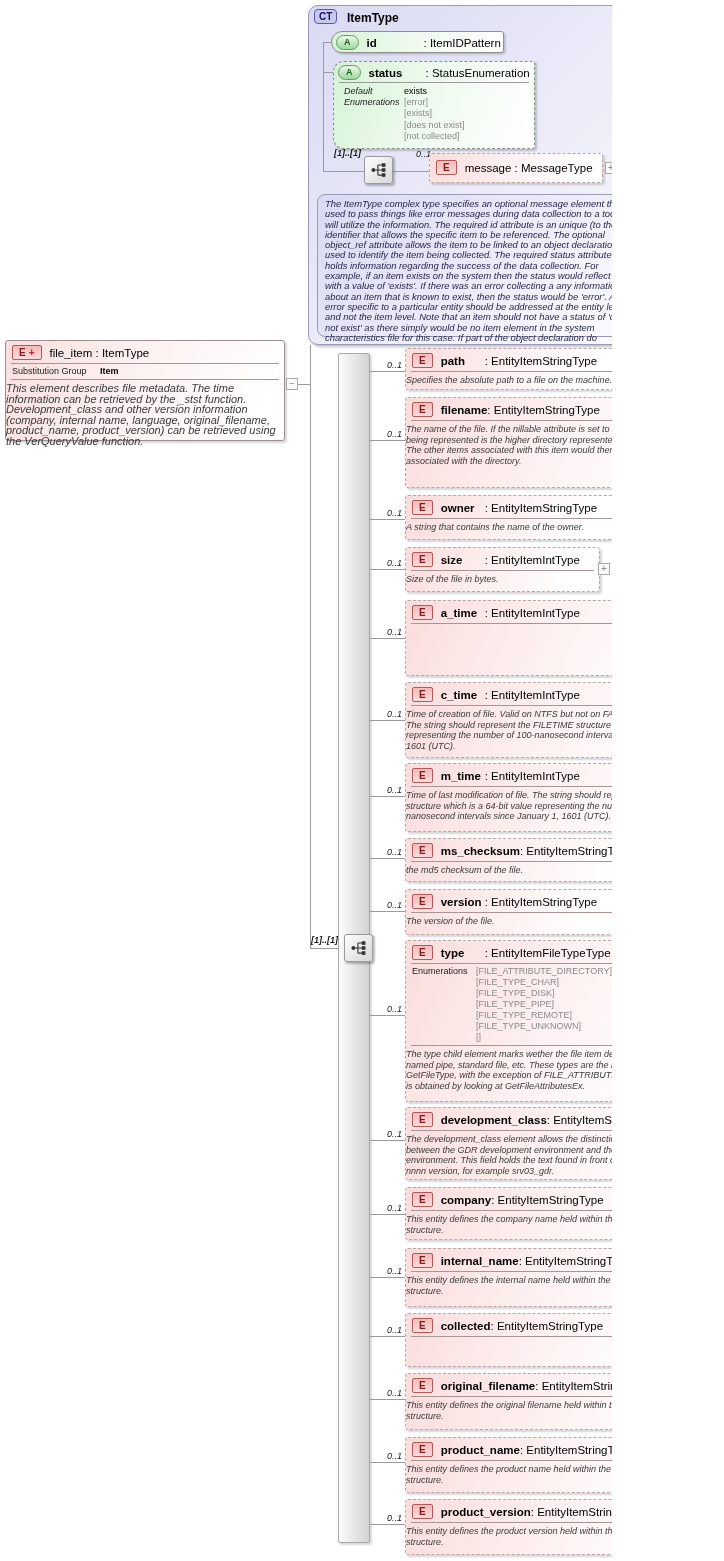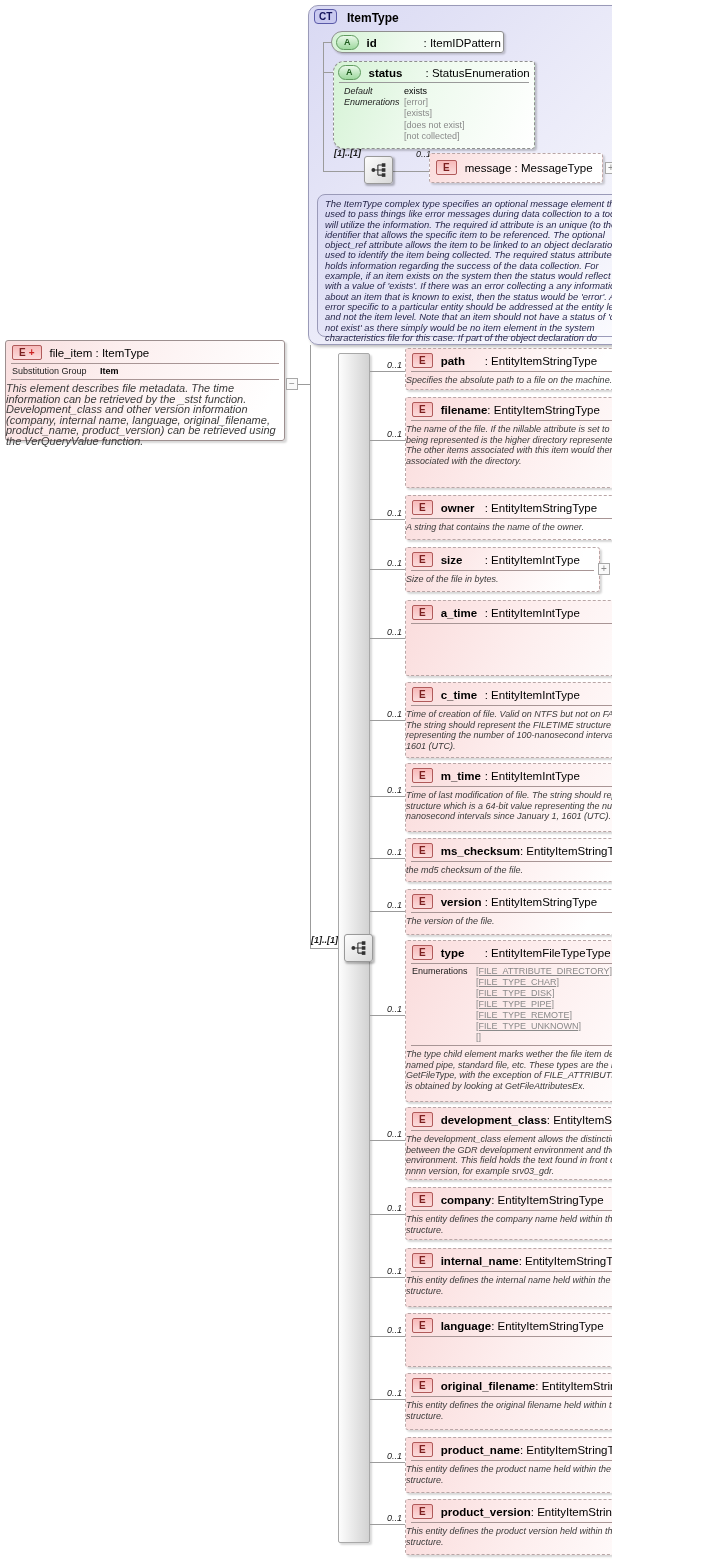--- a/index.html
+++ b/index.html
@@ -52,21 +52,21 @@
   .ehead{display:flex;align-items:center;margin:0 5px;padding:4px 1px 3px;border-bottom:1px solid #a89595;}
   .ebadge{display:inline-block;border:1px solid #b05a5a;border-radius:2px;
           background:linear-gradient(#f7b9b9,#fbdcdc);color:#7c1f1f;
           font-size:10px;font-weight:bold;padding:0 6px;line-height:13px;margin-right:8px;}
   .plusmark{color:#cc2222;font-weight:bold;font-size:10px;margin:0 4px 0 -4px;}
   .edesc{font-size:9px;font-style:italic;color:#3a3a3a;line-height:10.6px;padding:3px 6px 4px 0;}
   .row{display:flex;margin:0 5px;padding:2px 1px;border-bottom:1px solid #a89595;font-size:9px;line-height:11px;}
   .rlabel{color:#222;min-width:64px;}
   .rval{font-weight:bold;color:#000;}
   .enums{color:#8a8a8a;}
-  .enum-item{line-height:11px;text-decoration:underline;}
+  .enum-item{line-height:11px;}
 
   
   .handle{position:absolute;width:12px;height:12px;border:1px solid #a8a8a8;background:#fafafa;
           color:#8a8a8a;font-size:10px;line-height:10px;text-align:center;cursor:pointer;}
 
   
   .descbox{border:1px solid #9a9ab8;border-radius:8px;
            background:linear-gradient(135deg,#d9d9f3 0%,#ececf9 55%,#fdfdff 100%);
            font-size:9.4px;font-style:italic;color:#26264a;line-height:10.3px;padding:4px 7px;}
 
@@ -336,21 +336,21 @@
     </div>
 
     <div class="edesc">This entity defines the internal name held within the version-information structure.</div>
   </div>
       <div class="handle" style="left: 703px; top: 1271px;">+</div>
       <div class="hline" style="left: 370px; top: 1336px; width: 35px;"></div>
       <span class="card abs" style="left: 380px; top: 1325px; width: 22px; text-align: right;">0..1</span>
       <div class="ebox abs" style="left: 405px; top: 1313px; width: 283px; height: 54px;">
     <div class="ehead">
       <span class="ebadge">E</span>
-      <span class="nm">language</span>
+      <span class="nm">collected</span>
       <span class="tp">: EntityItemStringType</span>
     </div>
 
   </div>
       <div class="handle" style="left: 686px; top: 1330px;">+</div>
       <div class="hline" style="left: 370px; top: 1399px; width: 35px;"></div>
       <span class="card abs" style="left: 380px; top: 1388px; width: 22px; text-align: right;">0..1</span>
       <div class="ebox abs" style="left: 405px; top: 1373px; width: 313px; height: 57px;">
     <div class="ehead">
       <span class="ebadge">E</span>

